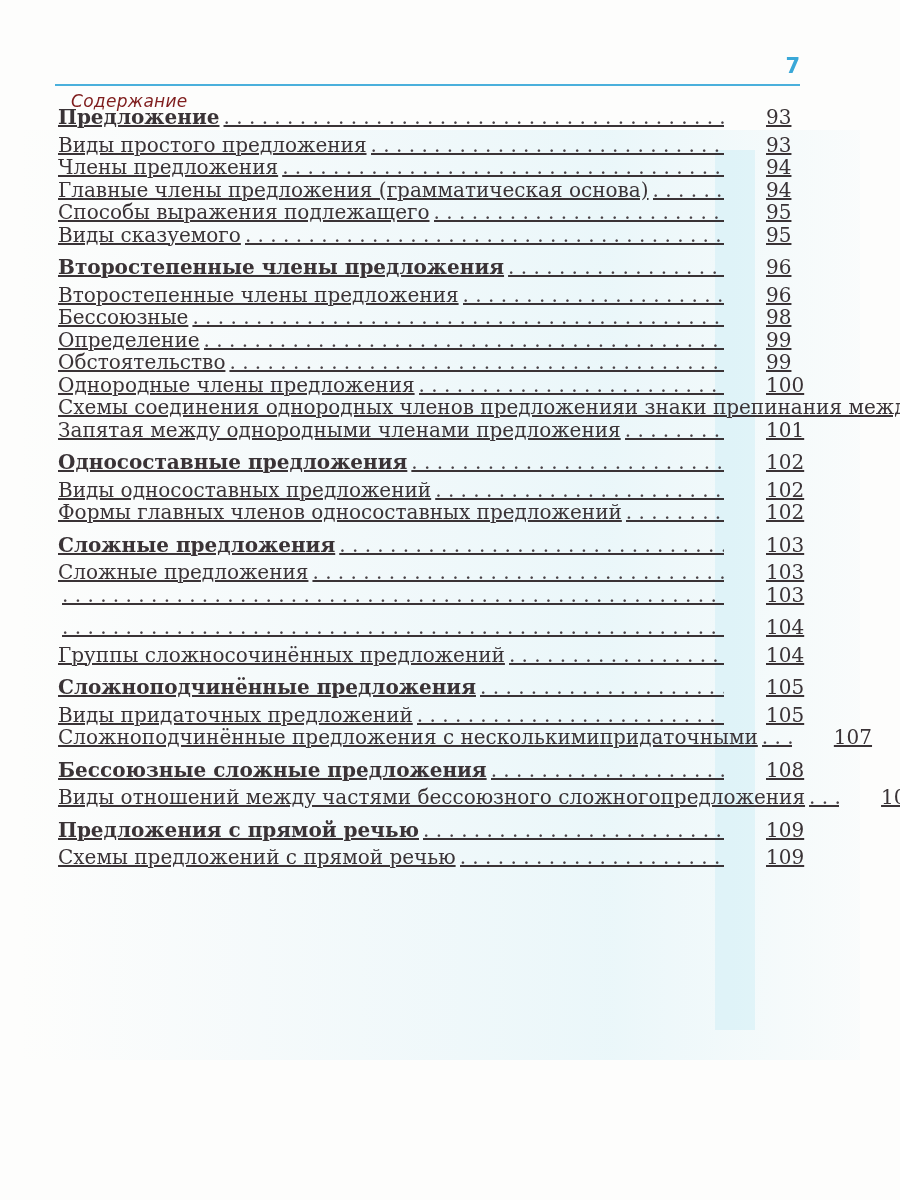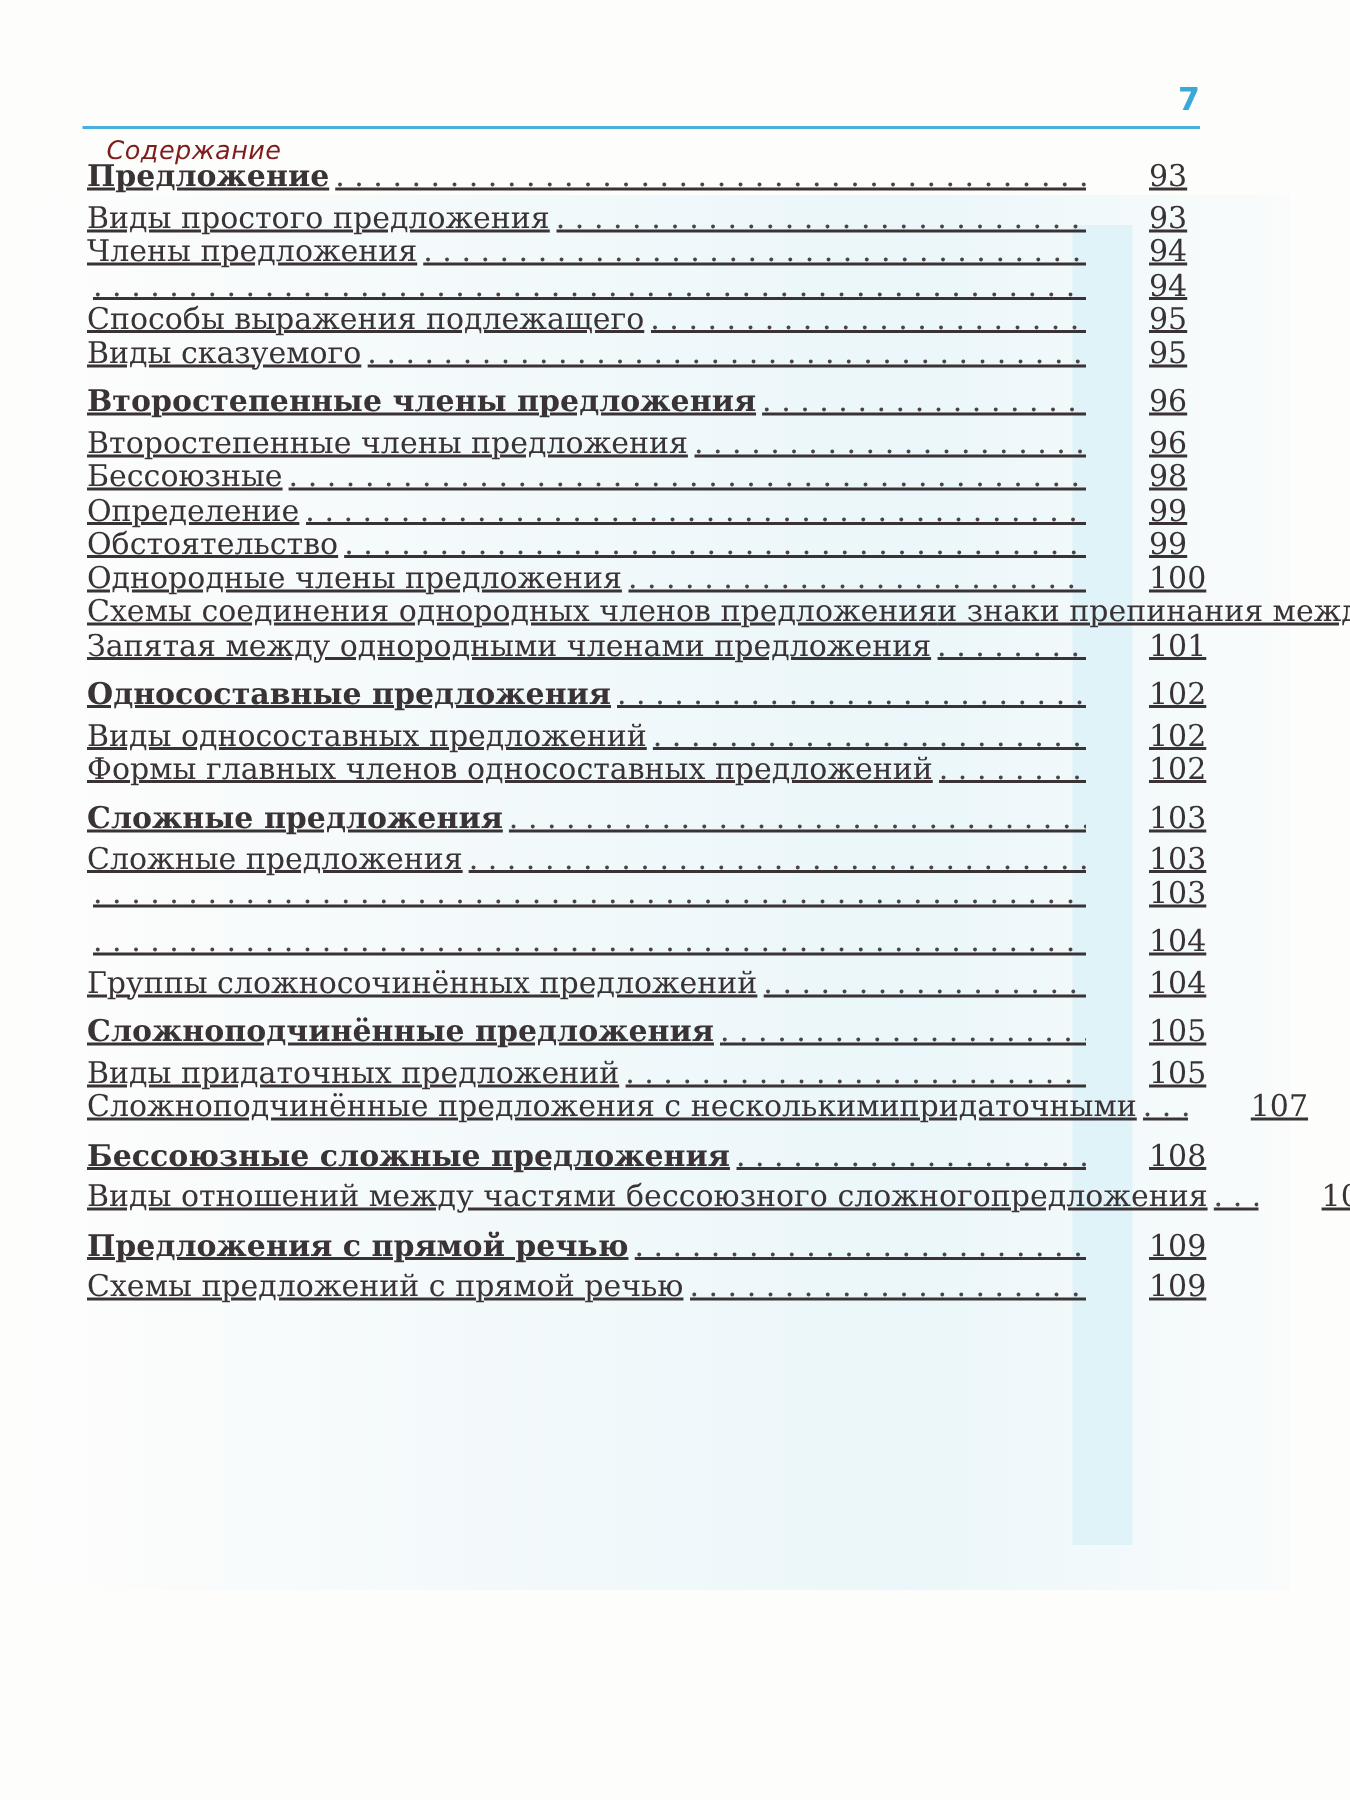--- a/index.html
+++ b/index.html
@@ -152,20 +152,21 @@
       <span class="label">Виды простого предложения</span>
       <span class="leader"></span>
       <span class="page">93</span>
     </div>
     <div class="row">
       <span class="label">Члены предложения</span>
       <span class="leader"></span>
       <span class="page">94</span>
     </div>
     <div class="row">
+      <span class="label">Главные члены предложения (грамматическая основа)</span>
       <span class="leader"></span>
       <span class="page">94</span>
     </div>
     <div class="row">
       <span class="label">Способы выражения подлежащего</span>
       <span class="leader"></span>
       <span class="page">95</span>
     </div>
     <div class="row">
       <span class="label">Виды сказуемого</span>

